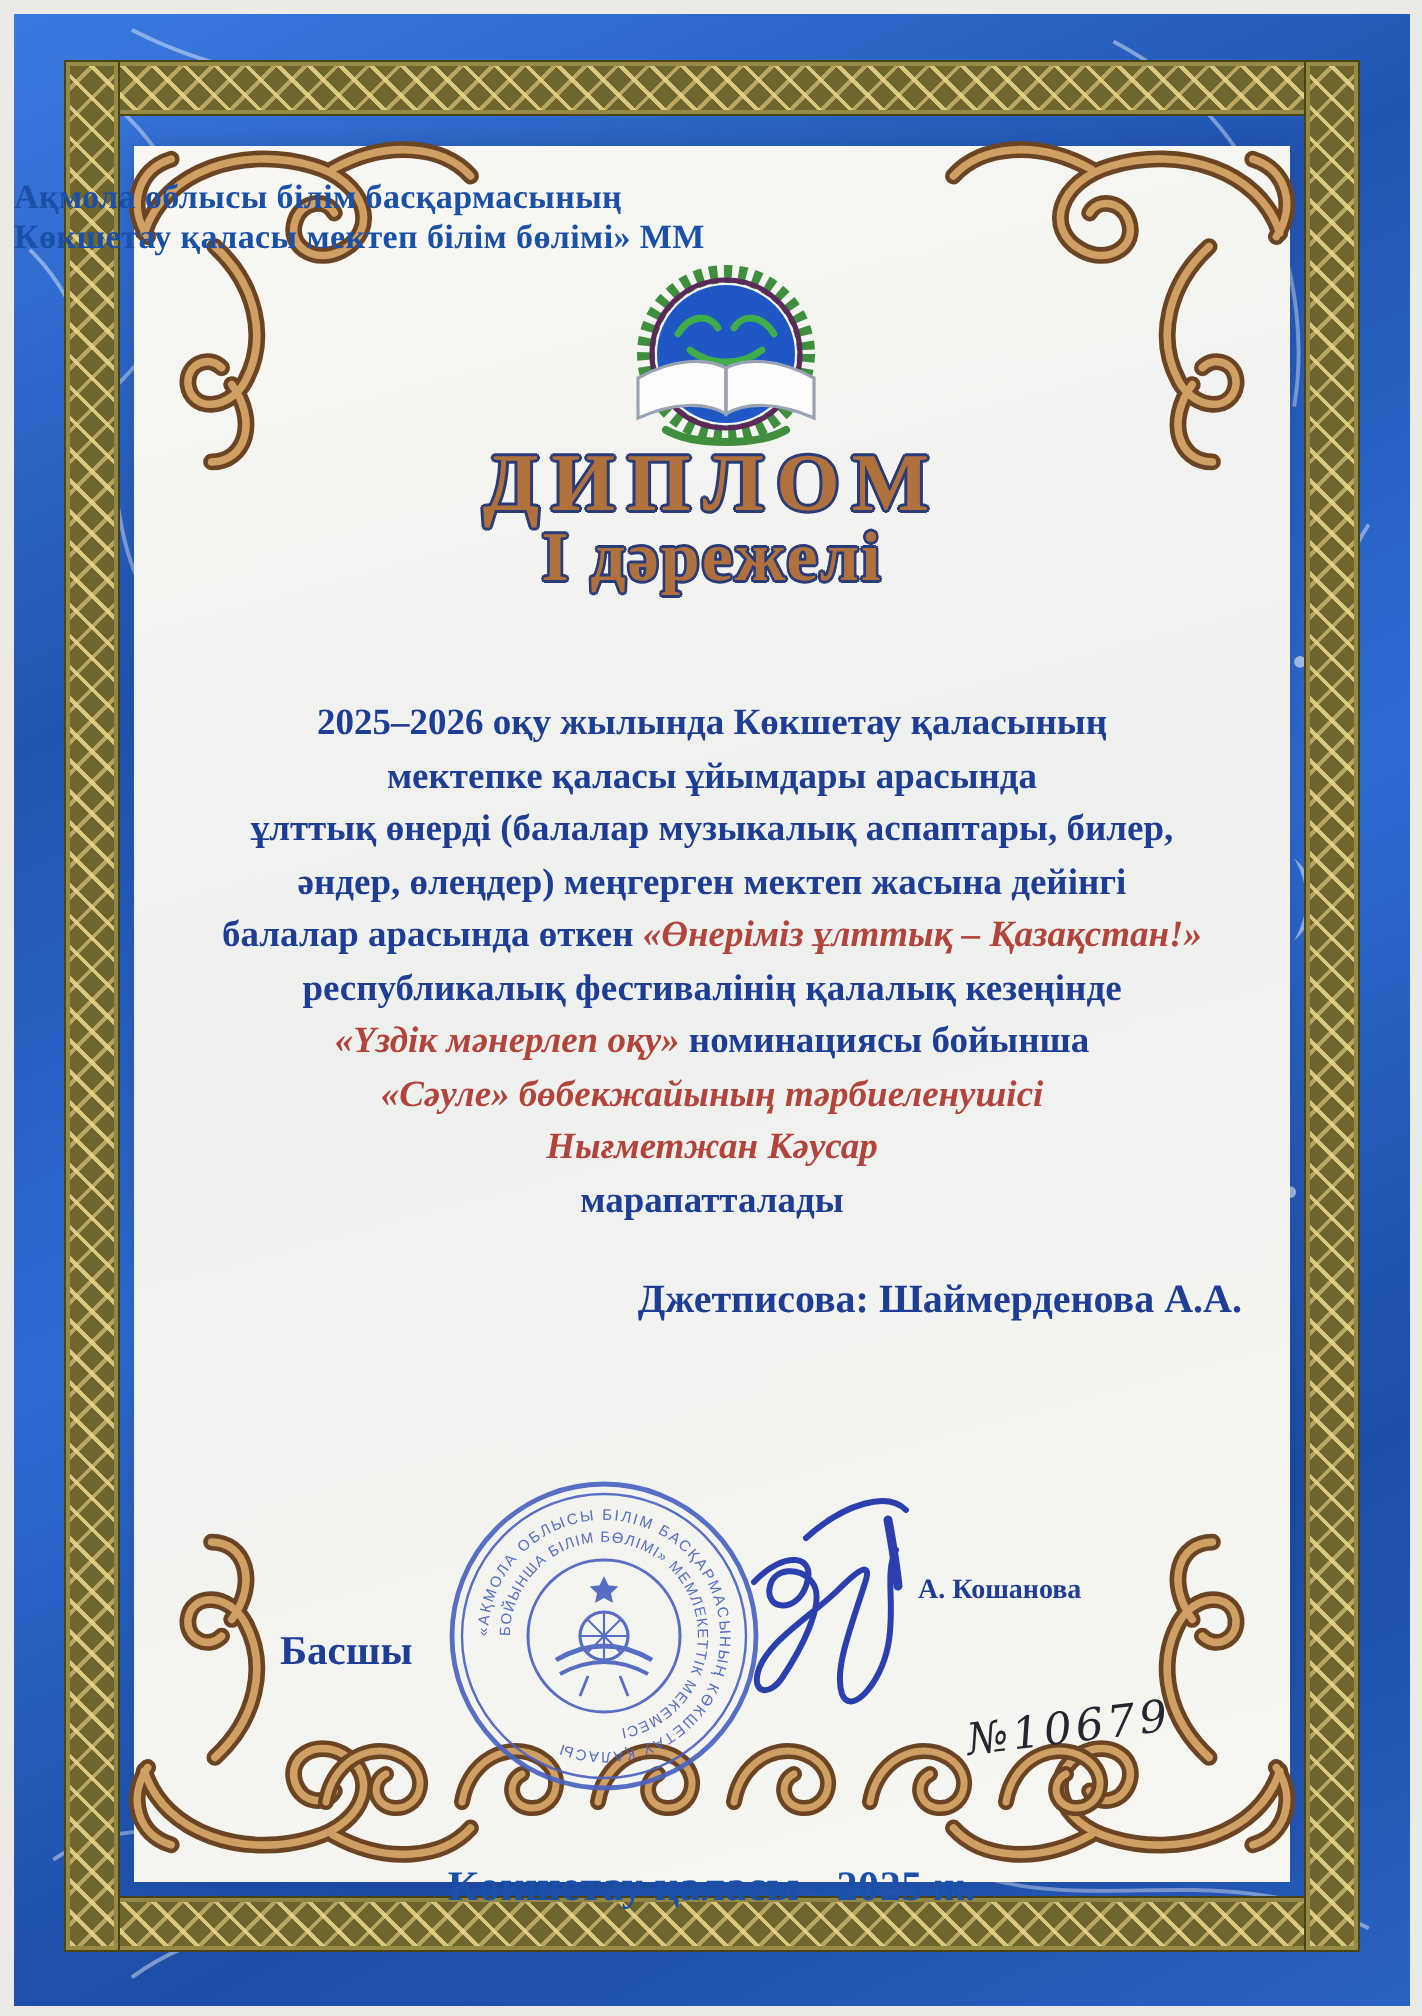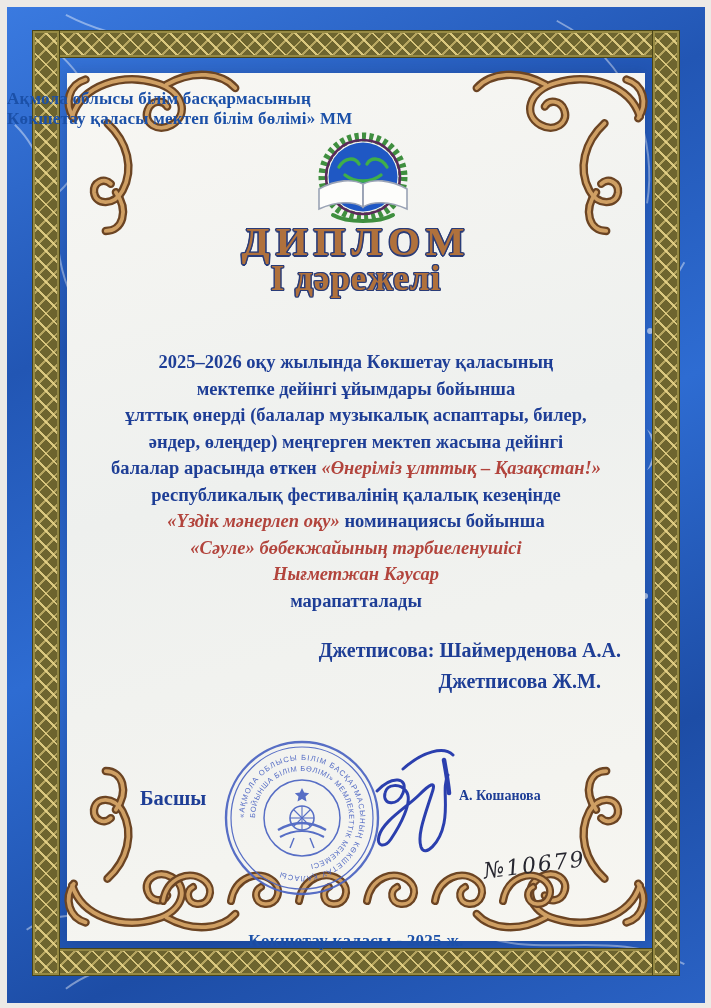--- a/index.html
+++ b/index.html
@@ -59,32 +59,32 @@
     position:absolute;left:68px;right:68px;top:342px;text-align:center;
     color:#1e3e96;font-weight:bold;font-size:18.5px;line-height:26.5px;
   }
   .accent{color:#b2443c;font-style:italic;}
   .accent-strong{color:#b2443c;font-style:italic;font-weight:bold;}
   .leaders{
     position:absolute;right:84px;top:628px;text-align:right;
     color:#1e3e96;font-weight:bold;font-size:20px;line-height:31px;
   }
   .leaders .l2{padding-right:20px;}
-  .head-label{position:absolute;left:133px;top:780px;color:#1e3e96;font-weight:bold;font-size:20.5px;}
+  .head-label{position:absolute;left:133px;top:808px;color:#1e3e96;font-weight:bold;font-size:20.5px;}
   .head-name{position:absolute;left:452px;top:781px;color:#1e3e96;font-weight:bold;font-size:14px;}
   .stamp{position:absolute;left:215px;top:731px;width:160px;height:160px;opacity:.92;}
   .signature{position:absolute;left:340px;top:726px;width:118px;height:136px;}
   .doc-number{
     position:absolute;left:476px;top:843px;width:140px;
     color:#26262f;font-size:22px;font-style:italic;letter-spacing:2px;
     transform:rotate(-7deg);font-family:"DejaVu Serif", serif;
   }
   .footer-line{
     position:absolute;left:0;right:0;top:924px;text-align:center;
-    color:#1b50a8;font-weight:bold;font-size:17px;letter-spacing:.3px;
+    color:#1b50a8;font-weight:bold;font-size:21px;letter-spacing:.3px;
   }
 </style>
 </head>
 <body>
 
 <div class="certificate">
 
   <svg class="swirls" viewBox="0 0 711 1008">
     <g fill="none" stroke="rgba(255,255,255,.42)" stroke-width="2">
       <path d="M60,8 C160,60 260,20 350,44"></path>
@@ -183,34 +183,33 @@
       <line x1="74" y1="53" x2="74" y2="76" stroke="#9aa3b5" stroke-width="1.6"></line>
     </g>
     <path d="M44,84 C58,92 90,92 104,84" fill="none" stroke="#3f8f3f" stroke-width="4" stroke-linecap="round"></path>
   </svg>
 
   <div class="title-main">ДИПЛОМ</div>
   <div class="title-degree">І дәрежелі</div>
 
   <div class="body-text">
     <div><span>2025–2026 оқу жылында Көкшетау қаласының</span></div>
-    <div><span>мектепке дейінгі ұйымдары бойынша</span></div>
+    <div><span>мектепке қаласы ұйымдары арасында</span></div>
     <div><span>ұлттық өнерді (балалар музыкалық аспаптары, билер,</span></div>
     <div><span>әндер, өлеңдер) меңгерген мектеп жасына дейінгі</span></div>
     <div><span>балалар арасында өткен </span><span class="accent">«Өнеріміз ұлттық – Қазақстан!»</span></div>
     <div><span>республикалық фестивалінің қалалық кезеңінде</span></div>
     <div><span class="accent">«Үздік мәнерлеп оқу»</span><span> номинациясы бойынша</span></div>
     <div><span class="accent">«Сәуле» бөбекжайының тәрбиеленушісі</span></div>
     <div><span class="accent-strong">Нығметжан Кәусар</span></div>
     <div><span>марапатталады</span></div>
   </div>
 
   <div class="leaders">
     <div>Джетписова: Шаймерденова А.А.</div>
-    <div class="l2">Джетписова Ж.М.</div>
   </div>
 
   <div class="head-label">Басшы</div>
   <div class="head-name">А. Кошанова</div>
 
   <svg class="stamp" viewBox="0 0 160 160">
     <defs>
       <path id="ring1p" d="M22,80 A58,58 0 1,1 138,80 A58,58 0 1,1 22,80"></path>
       <path id="ring2p" d="M33,80 A47,47 0 1,1 127,80 A47,47 0 1,1 33,80"></path>
     </defs>

